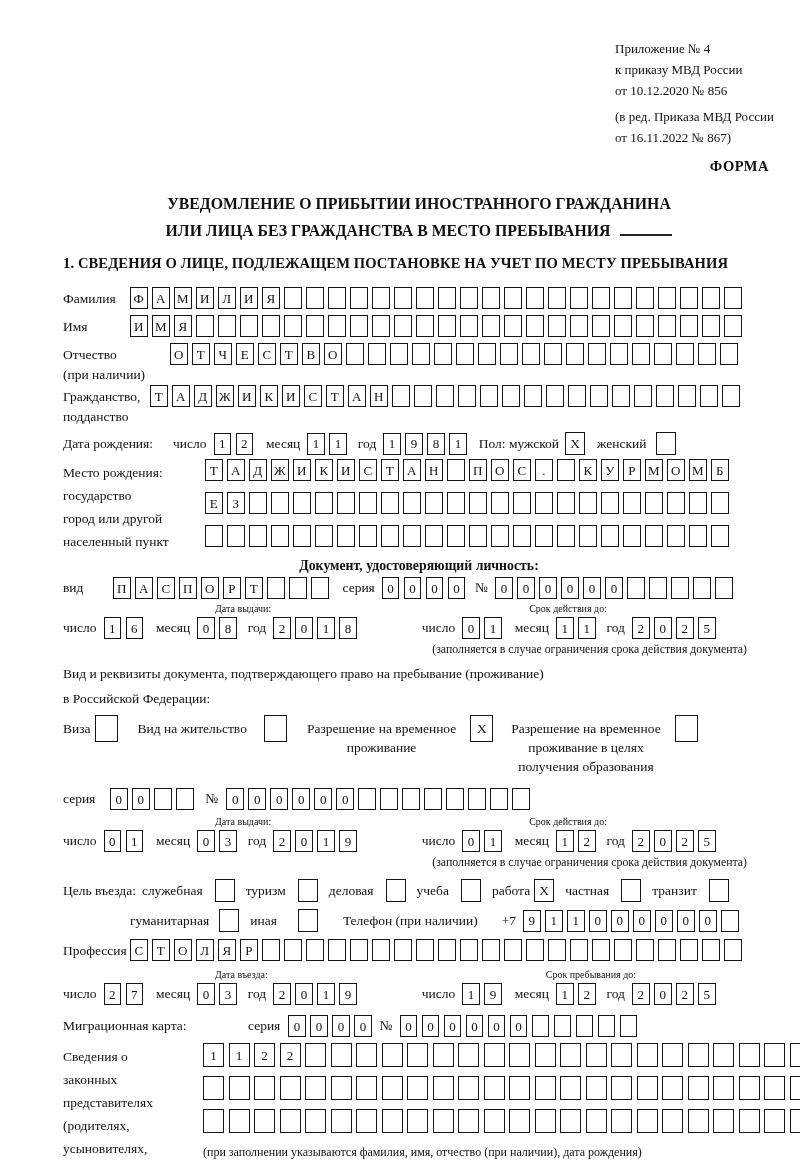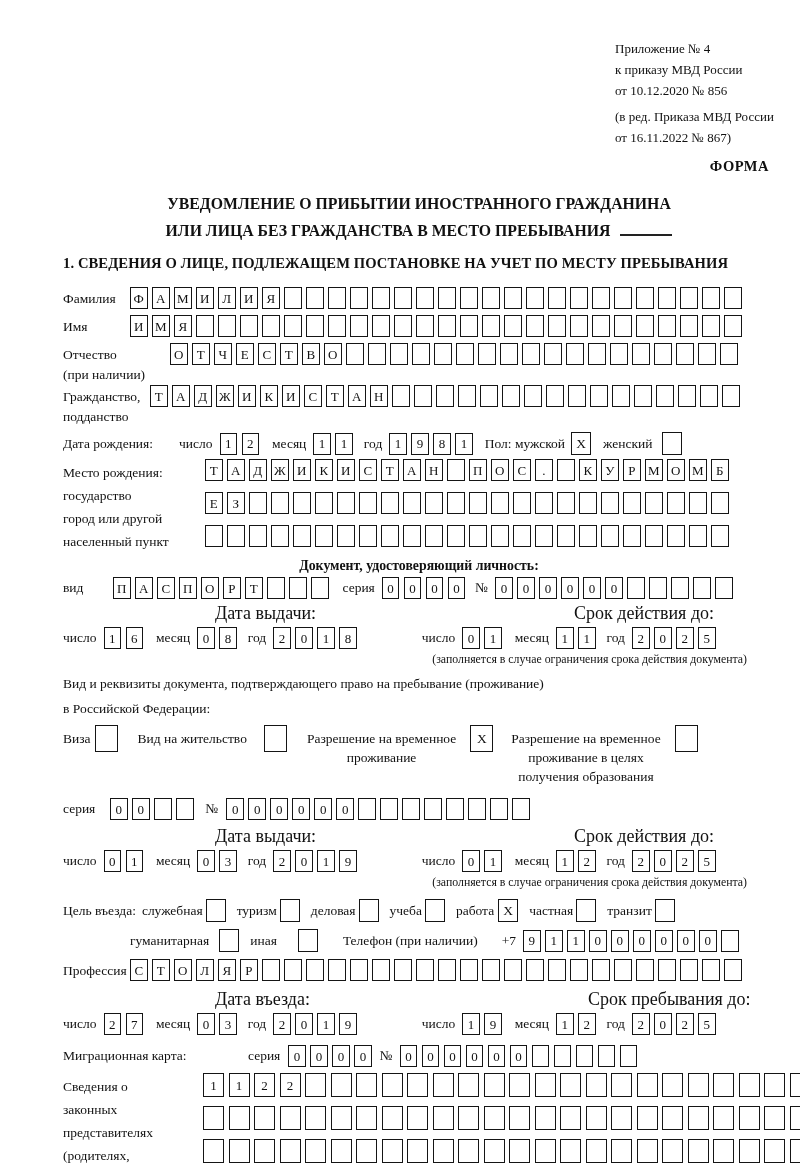--- a/index.html
+++ b/index.html
@@ -39,36 +39,36 @@
 
   
   .cb {
     flex: none; display: inline-flex; width: 20px; height: 23px;
     border: 1.8px solid #151515; align-items: center; justify-content: center;
     font-size: 13.5px; background: #fff;
   }
   .cb-lg { width: 23px; height: 27px; }
 
   
-  .dhead { display: flex; font-size: 18px; margin-top: 4px; }
+  .dhead { display: flex; font-size: 10px; margin-top: 4px; }
   .dgrow { display: flex; align-items: center; margin-top: 3px; font-size: 13.5px; }
   .dg { display: flex; align-items: center; gap: 5px; }
   .dg .dl { margin-right: 2px; }
   .note { font-size: 11.8px; text-align: right; padding-right: 28px; margin-top: 3px; }
 
   .intro { font-size: 13.5px; line-height: 25px; margin-top: 5px; }
 
   
   .opts { display: flex; align-items: flex-start; margin-top: 4px; font-size: 13.5px; }
   .opts .olabel { line-height: 19px; padding-top: 4px; }
   .opts .center { text-align: center; }
 
   
   .purpose { display: flex; align-items: center; margin-top: 9px; font-size: 13.5px; flex-wrap: nowrap; }
-  .opt { display: flex; align-items: center; gap: 3px; margin-right: 11px; }
+  .opt { display: flex; align-items: center; gap: 12px; margin-right: 11px; }
 
   .bottom-note { font-size: 12px; margin-top: 12px; }
 </style>
 </head>
 <body>
 
 <div class="page">
 
   <div class="annex">
     <div>Приложение № 4</div>
@@ -223,21 +223,21 @@
         <span class="cell"></span>
         <span class="cell"></span>
         <span class="cell"></span>
         <span class="cell"></span>
         <span class="cell"></span>
         <span class="cell"></span>
       </span>
   </div>
 
   <div class="dgrow" style="margin-top:5px;">
-    <span style="margin-right:26px;">Дата рождения:</span>
+    <span style="margin-right:20px;">Дата рождения:</span>
     <span class="dg">
       <span class="dl">число</span>
       <span class="cells">
           <span class="cell">1</span>
           <span class="cell">2</span>
         </span>
       <span class="dl" style="margin-left:8px;">месяц</span>
       <span class="cells">
           <span class="cell">1</span>
           <span class="cell">1</span>

